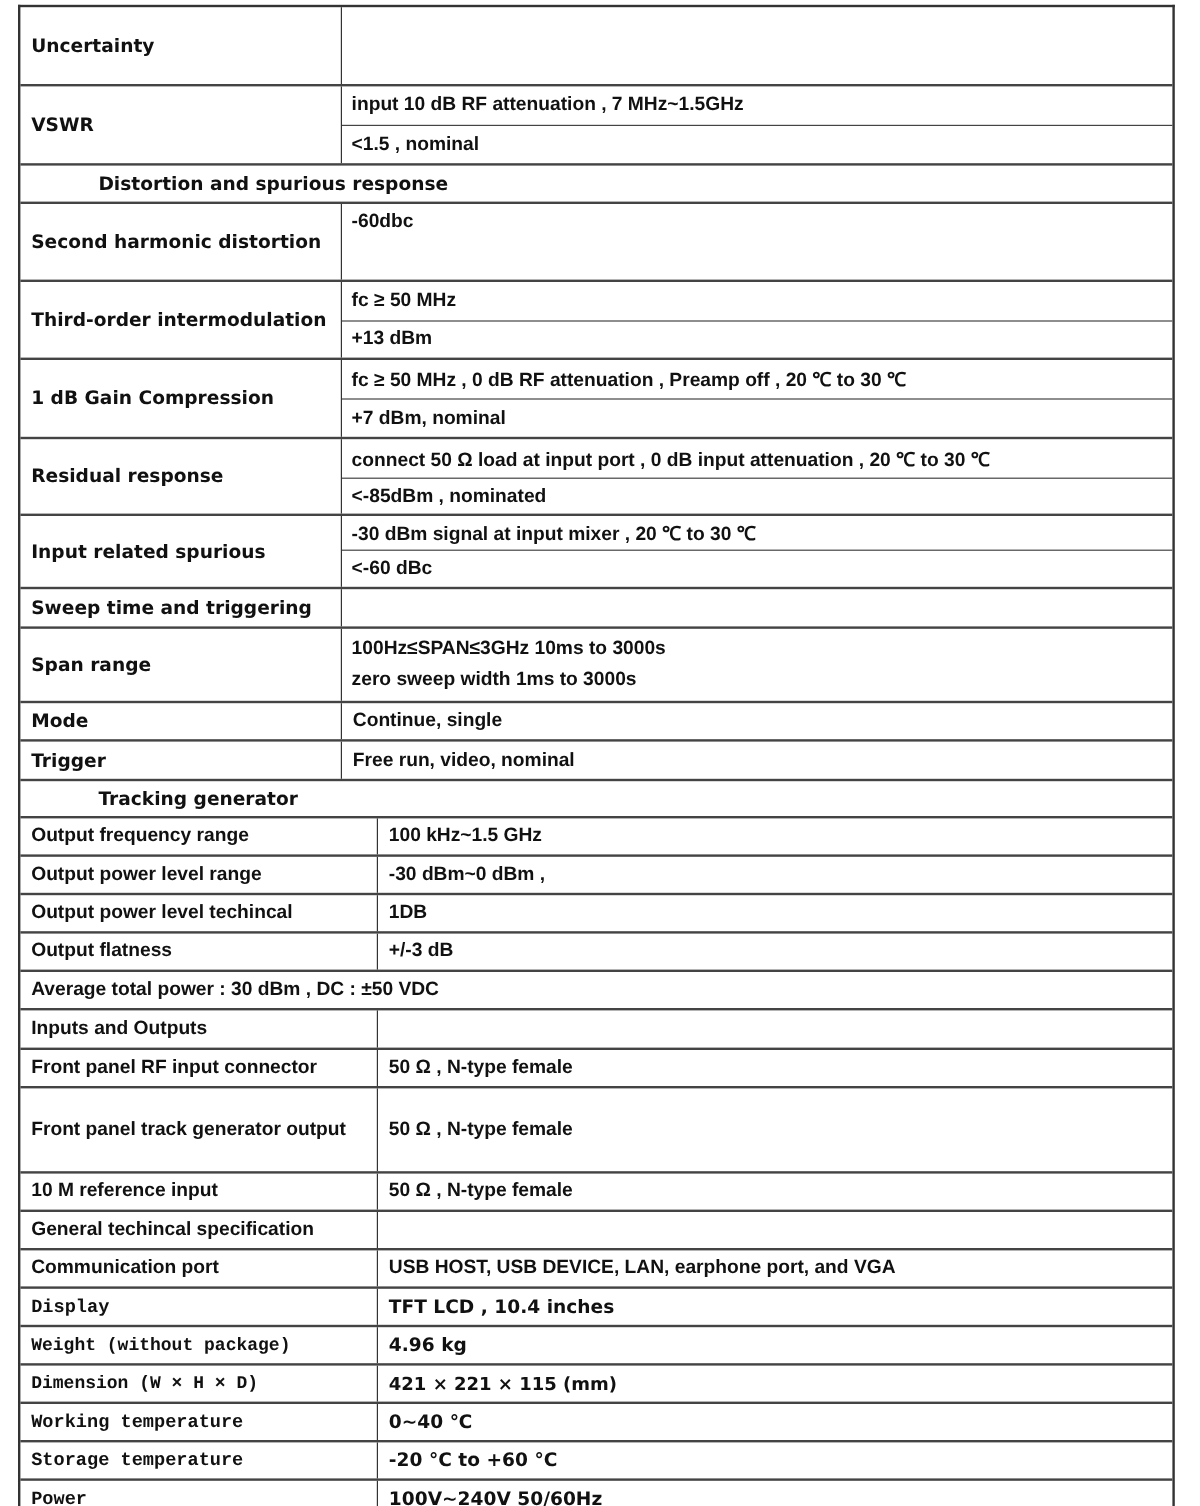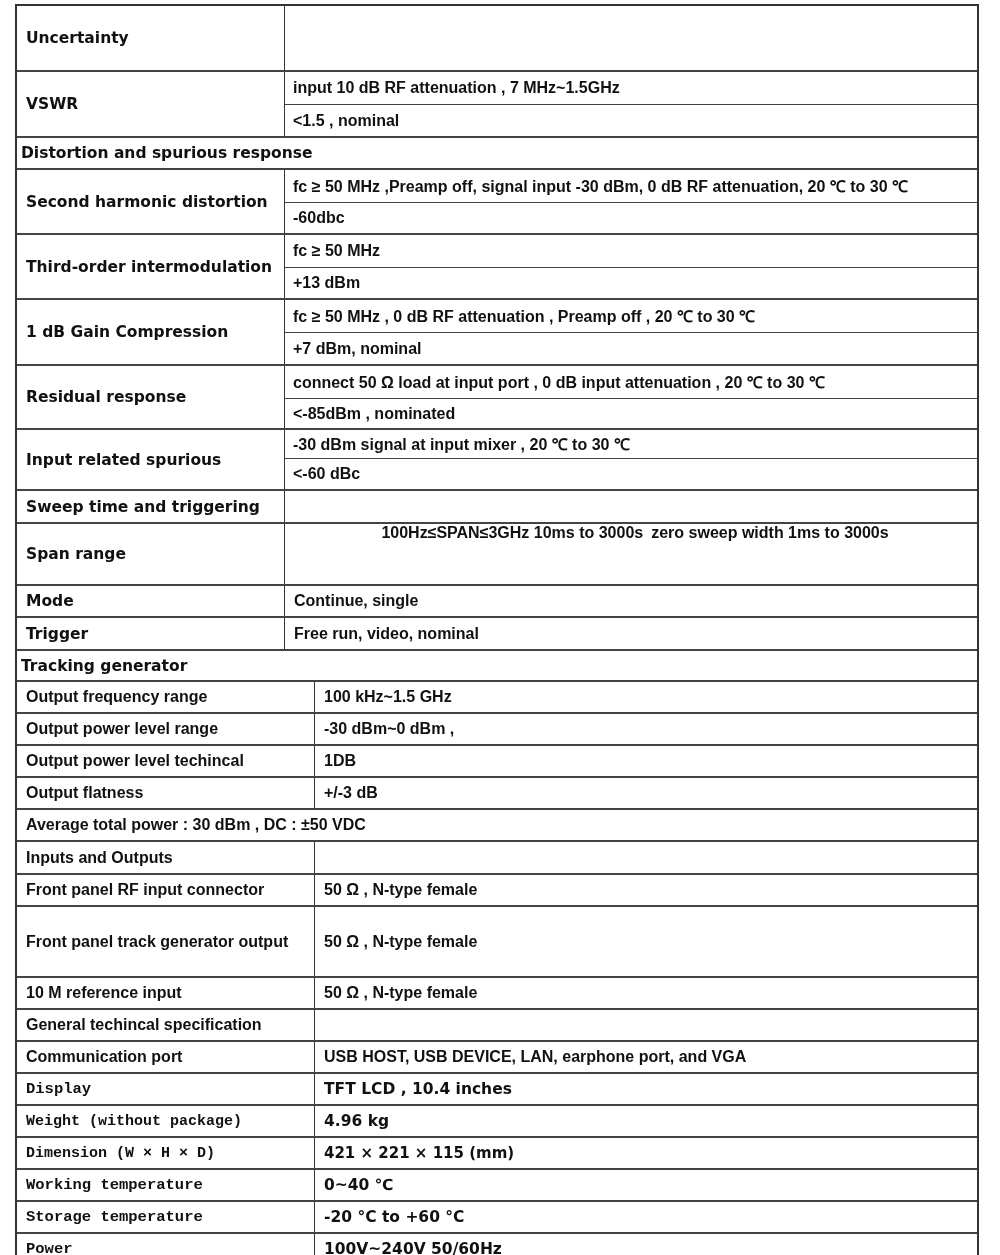--- a/index.html
+++ b/index.html
@@ -6,23 +6,23 @@
   body { width:1000px; height:1255px; position:relative; overflow:hidden;
          font-family:"DejaVu Sans", sans-serif; color:#111; }
   .tbl { position:absolute; left:15px; top:4px; width:964px; border:2px solid #333; border-bottom:none; box-sizing:border-box; }
   .row { display:flex; border-bottom:2px solid #444; box-sizing:border-box; }
   .lab { box-sizing:border-box; border-right:1.5px solid #333; display:flex; align-items:center; padding-left:9px;
          font-weight:bold; font-size:15.5px; }
   .val { flex:1; display:flex; flex-direction:column; }
   .sub { display:flex; align-items:center; padding-left:8px; box-sizing:border-box; font-weight:bold;
          font-family:"Liberation Sans", sans-serif; font-size:16px; border-bottom:1.5px solid #444; }
   .sub:last-child { border-bottom:none; }
-  .multi { display:flex; justify-content:center; padding-left:8px; font-weight:bold;
+  .multi { display:flex; flex-direction:column; justify-content:center; padding-left:8px; font-weight:bold;
            font-family:"Liberation Sans", sans-serif; font-size:16px; gap:8px; }
-  .full { display:flex; align-items:center; padding-left:4px; font-weight:bold; font-size:15.5px; width:100%; }
+  .full { display:flex; align-items:center; padding-left:25px; font-weight:bold; font-size:15.5px; width:100%;margin-left:40px; }
   .s1 .lab { width:268px; }
   .s2 .lab { width:298px; font-family:"Liberation Sans", sans-serif; font-size:16px; }
   .s2 .lab.dj { font-family:Liberation Mono, monospace; font-size:15.5px; }
   .valtxt { flex:1; display:flex; align-items:center; padding-left:9px; font-weight:bold; font-size:16px; font-family:"Liberation Sans", sans-serif; }
   .valtxt.dj { font-family:"DejaVu Sans", sans-serif; font-size:15.5px; }
 </style>
 </head>
 <body>
 
 <div class="tbl">
@@ -39,21 +39,20 @@
     </div>
   </div>
 
   <div class="row" style="height:32px">
     <div class="full">Distortion and spurious response</div>
   </div>
 
   <div class="row s1" style="height:65px">
     <div class="lab">Second harmonic distortion</div>
     <div class="val">
-      <div class="sub" style="height:33px">fc ≥  50 MHz ,Preamp off, signal input -30 dBm, 0 dB RF attenuation, 20 ℃ to 30 ℃</div>
       <div class="sub" style="height:30px">-60dbc</div>
     </div>
   </div>
 
   <div class="row s1" style="height:65px">
     <div class="lab">Third-order intermodulation</div>
     <div class="val">
       <div class="sub" style="height:33px">fc ≥  50 MHz</div>
       <div class="sub" style="height:30px">+13 dBm</div>
     </div>

